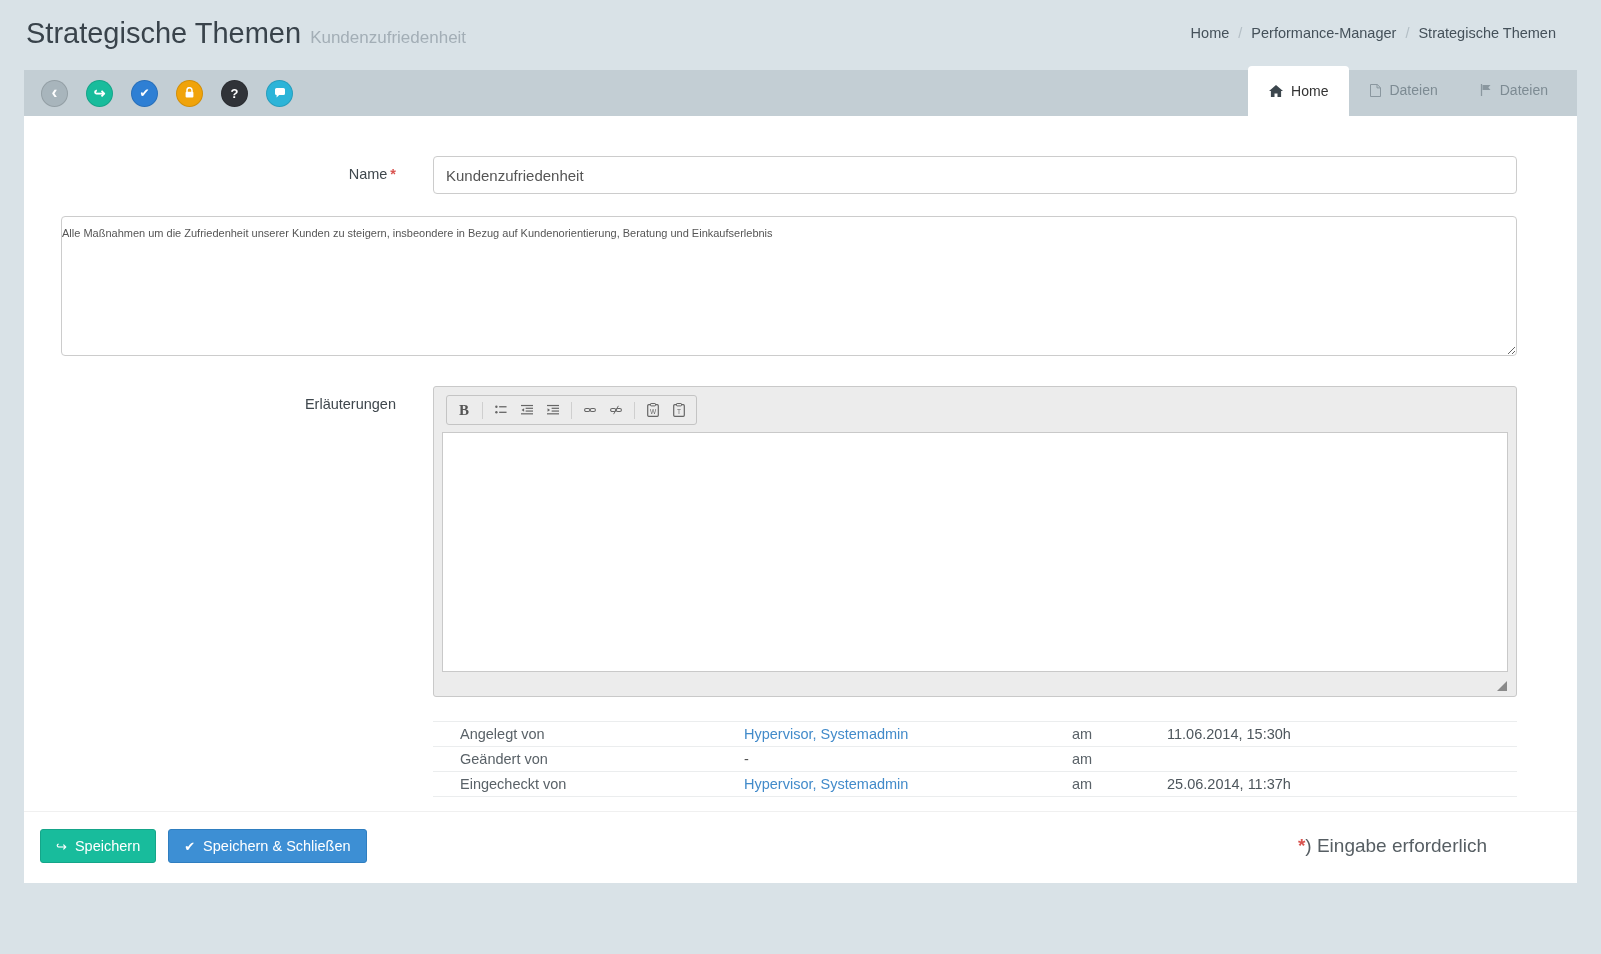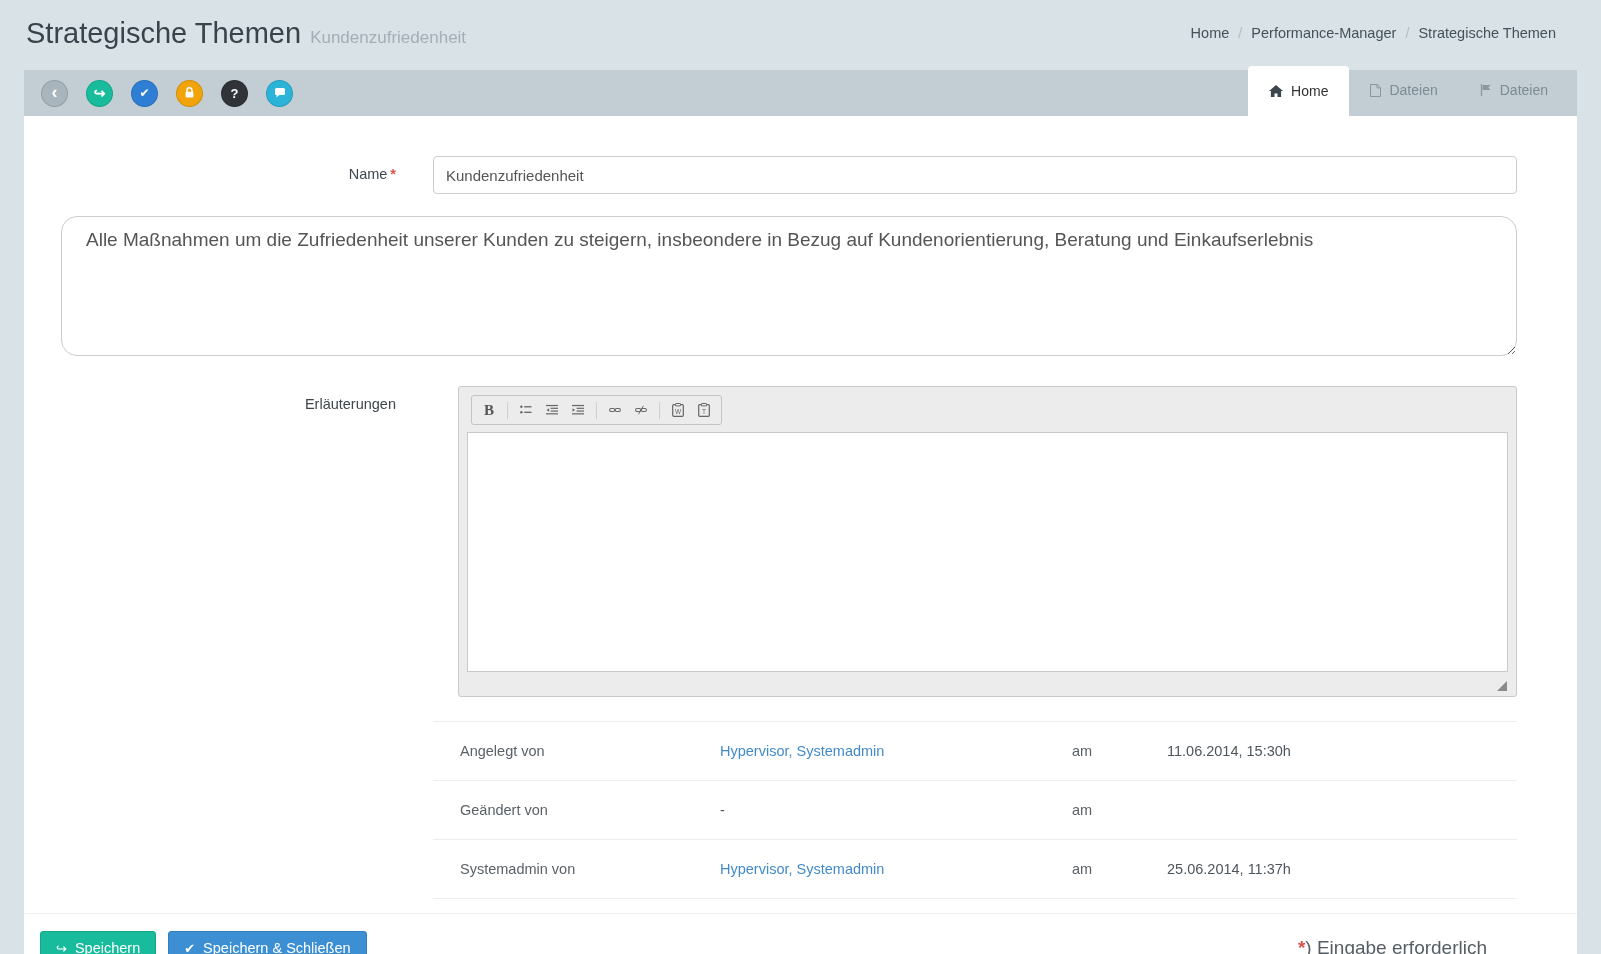--- a/index.html
+++ b/index.html
@@ -86,28 +86,28 @@
   .text-input {
     width: 100%; height: 38px;
     border: 1px solid #ccc; border-radius: 4px;
     padding: 8px 12px;
     font-size: 15px; color: #555;
     font-family: "Liberation Sans", sans-serif;
     background: #fff;
   }
   .text-area {
     width: 100%; height: 140px;
-    border: 1px solid #ccc; border-radius: 16px;
-    padding: 9px 24px;
-    font-size: 19px; color: #555; line-height: 1.45;
+    border: 1px solid #ccc; border-radius: 4px;
+    padding: 9px 0;
+    font-size: 11px; color: #555; line-height: 1.45;
     font-family: "Liberation Sans", sans-serif;
     resize: both;
   }
   .form-row.desc-row { margin-bottom: 26px; }
-  .form-row.editor-row { margin-bottom: 24px; gap: 25px; }
+  .form-row.editor-row { margin-bottom: 24px; }
 
   
   .editor {
     border: 1px solid #c9c9c9; border-radius: 3px;
     background: #ececec;
     padding: 6px 8px 0 8px;
   }
   .editor-toolbar { padding: 2px 0 7px 4px; }
   .btn-cluster {
     display: inline-flex; align-items: center; gap: 2px;
@@ -140,27 +140,27 @@
 
   
   .meta-table {
     margin-left: 409px; margin-right: 60px;
     font-size: 14.5px;
   }
   .meta-row {
     display: grid;
     grid-template-columns: 260px 352px 95px 1fr;
     align-items: center;
-    padding: 21px 0;
+    padding: 4px 0;
     border-top: 1px solid #ebedee;
   }
   .meta-table .meta-row:last-child { border-bottom: 1px solid #ebedee; }
   .meta-row { padding-left: 27px; }
   .meta-label { color: #5a6268; }
-  .meta-user { color: #555; }
+  .meta-user { color: #555; margin-left: 24px; }
   a.meta-user { color: #428bca; }
   .meta-am { color: #5a6268; }
   .meta-date { color: #4d565c; }
 
   
   .card-footer {
     margin-top: 14px;
     border-top: 1px solid #f0f0f0;
     padding: 17px 90px 20px 16px;
     display: flex; align-items: flex-start; justify-content: space-between;
@@ -344,21 +344,21 @@
       <span class="meta-am">am</span>
       <span class="meta-date">11.06.2014, 15:30h</span>
     </div>
     <div class="meta-row">
       <span class="meta-label">Geändert von</span>
       <span class="meta-user">-</span>
       <span class="meta-am">am</span>
       <span class="meta-date"></span>
     </div>
     <div class="meta-row">
-      <span class="meta-label">Systemadmin von</span>
+      <span class="meta-label">Eingecheckt von</span>
       <a class="meta-user">Hypervisor, Systemadmin</a>
       <span class="meta-am">am</span>
       <span class="meta-date">25.06.2014, 11:37h</span>
     </div>
   </div>
 
   <div class="card-footer">
     <div class="footer-buttons">
       <button class="btn btn-teal">
         <span class="btn-icon">↪</span>

